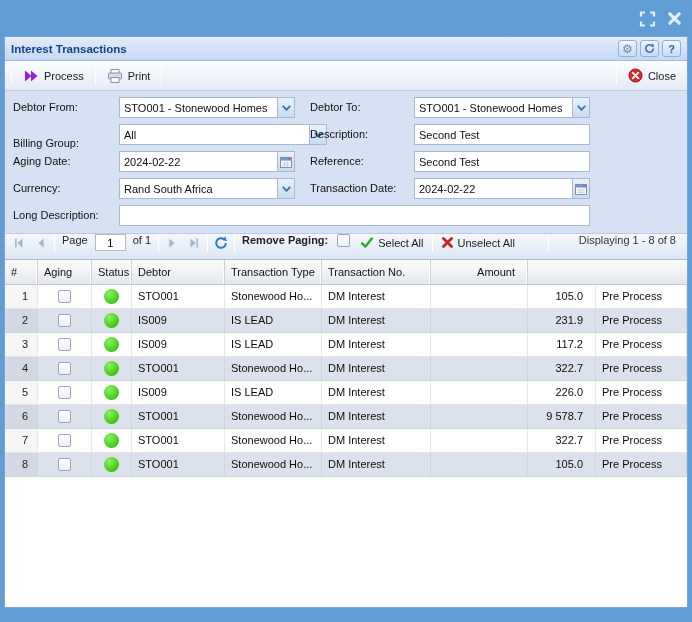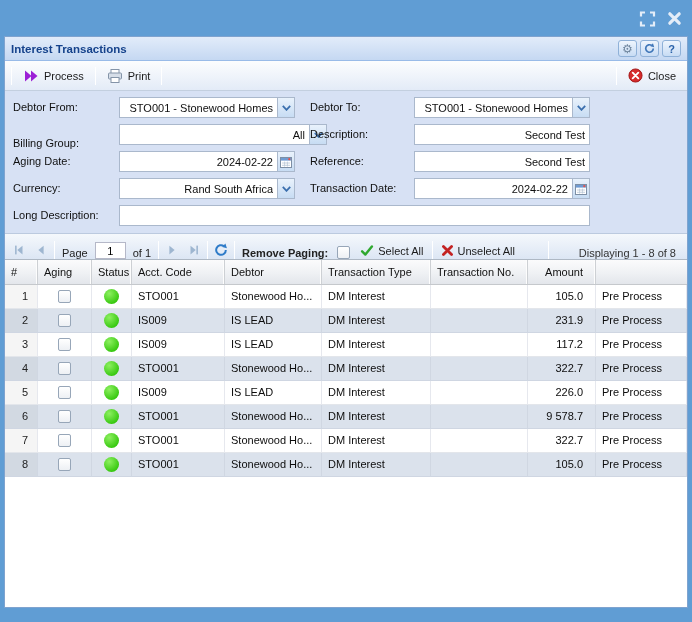--- a/index.html
+++ b/index.html
@@ -47,21 +47,21 @@
     display: flex; align-items: center; padding: 0 6px; gap: 6px;
   }
   .tb-btn { display: flex; align-items: center; gap: 5px; padding: 3px 5px; border-radius: 3px; cursor: pointer; white-space: nowrap; }
   .tb-sep { width: 1px; height: 18px; background: #c9ced6; border-right: 1px solid #fff; }
   .tb-right { margin-left: auto; }
 
   
   .form { position: relative; height: 143px; flex: 0 0 143px; background: #d7e1f4; border-bottom: 1px solid #bccadf; }
   .f-label { position: absolute; height: 21px; line-height: 21px; color: #101010; }
   .field { position: absolute; height: 21px; display: flex; background: #fff; border: 1px solid #aab8cc; }
-  .field input[type=text] { flex: 1; min-width: 0; border: 0; outline: none; font: 11px "Liberation Sans", sans-serif; padding: 0 4px; color: #101010; background: transparent; text-align: right; }
+  .field input[type=text] { flex: 1; min-width: 0; border: 0; outline: none; font: 11px "Liberation Sans", sans-serif; padding: 0 4px; color: #101010; background: transparent; }
   .trigger {
     flex: 0 0 17px; border-left: 1px solid #aab8cc;
     background: linear-gradient(#e9f2fc, #c7dcf3);
     display: flex; align-items: center; justify-content: center; cursor: pointer;
   }
   
   .pos-l1 { top: 6px;  left: 114px; width: 176px; }
   .pos-l2 { top: 33px; left: 114px; width: 208px; }
   .pos-l3 { top: 60px; left: 114px; width: 176px; }
   .pos-l4 { top: 87px; left: 114px; width: 176px; }
@@ -74,21 +74,21 @@
   .lab-l3 { top: 60px; left: 8px; } .lab-l4 { top: 87px; left: 8px; }
   .lab-long { top: 114px; left: 8px; }
   .lab-r1 { top: 6px; left: 305px; } .lab-r2 { top: 33px; left: 305px; }
   .lab-r3 { top: 60px; left: 305px; } .lab-r4 { top: 87px; left: 305px; }
 
   
   .paging {
     height: 26px; flex: 0 0 26px;
     background: linear-gradient(#f5f8fc, #dce6f4);
     border-bottom: 1px solid #aeb8c4;
-    display: flex; align-items: flex-end; padding: 0 5px; gap: 4px;
+    display: flex; align-items: flex-start; padding: 0 5px; gap: 4px;
   }
   .pg-btn { width: 18px; height: 18px; display: flex; align-items: center; justify-content: center; cursor: pointer; }
   .pg-input { width: 31px; height: 17px; border: 1px solid #b5b8c8; text-align: center; font: 11px "Liberation Sans", sans-serif; }
   .pg-text { padding: 0 3px; color: #222; }
   .bold { font-weight: bold; }
   .checkbox {
     appearance: none; -webkit-appearance: none;
     width: 13px; height: 13px; background: linear-gradient(#fff, #edf0f4);
     border: 1px solid #97a6b8; border-radius: 2px; cursor: pointer; margin: 0 2px;
   }
@@ -326,21 +326,20 @@
     </div>
     <div class="tb-sep" style="margin-left:auto;"></div>
     <span class="display-info">Displaying 1 - 8 of 8</span>
   </div>
 
   <div class="grid">
     <div class="grid-head grid-cols">
       <div class="hc">#</div>
       <div class="hc">Aging</div>
       <div class="hc">Status</div>
-      <div class="hc">Acct. Code</div>
       <div class="hc">Debtor</div>
       <div class="hc">Transaction Type</div>
       <div class="hc">Transaction No.</div>
       <div class="hc right">Amount</div>
     </div>
     <div>
         <div class="row grid-cols">
     <div class="c cell-num">1</div>
     <div class="c cell-select">
       <input type="checkbox" class="checkbox" style="">

